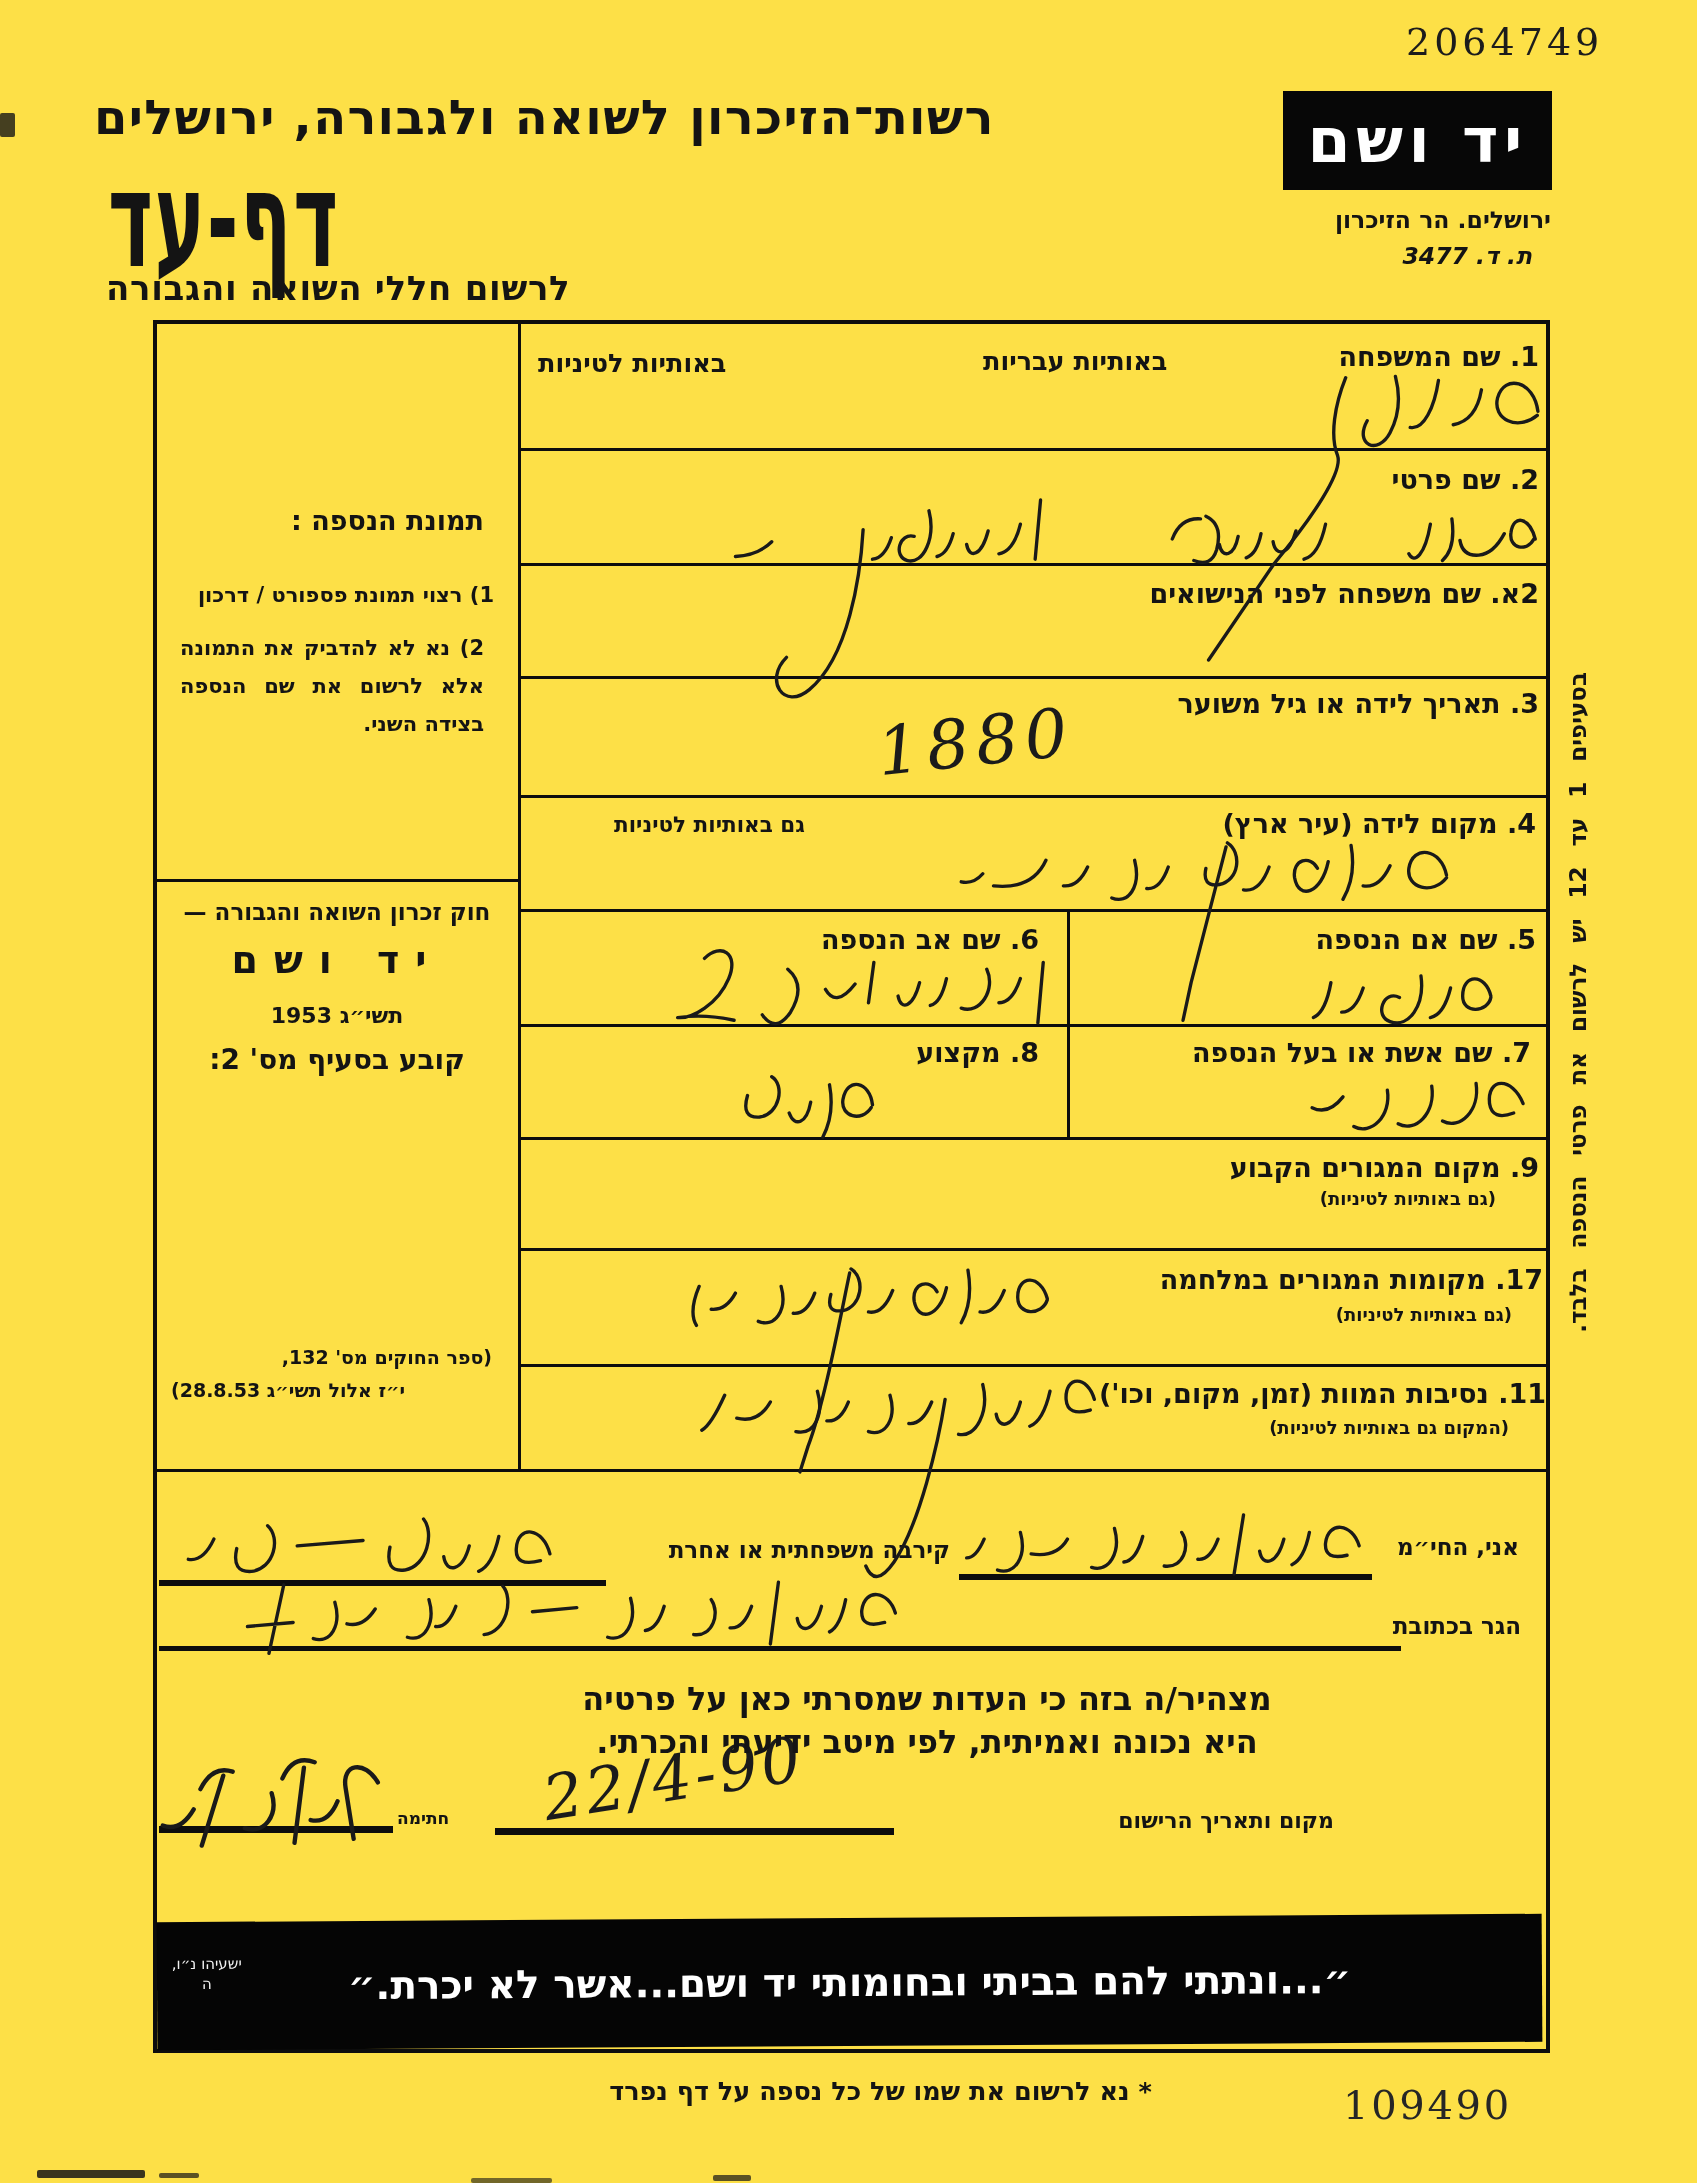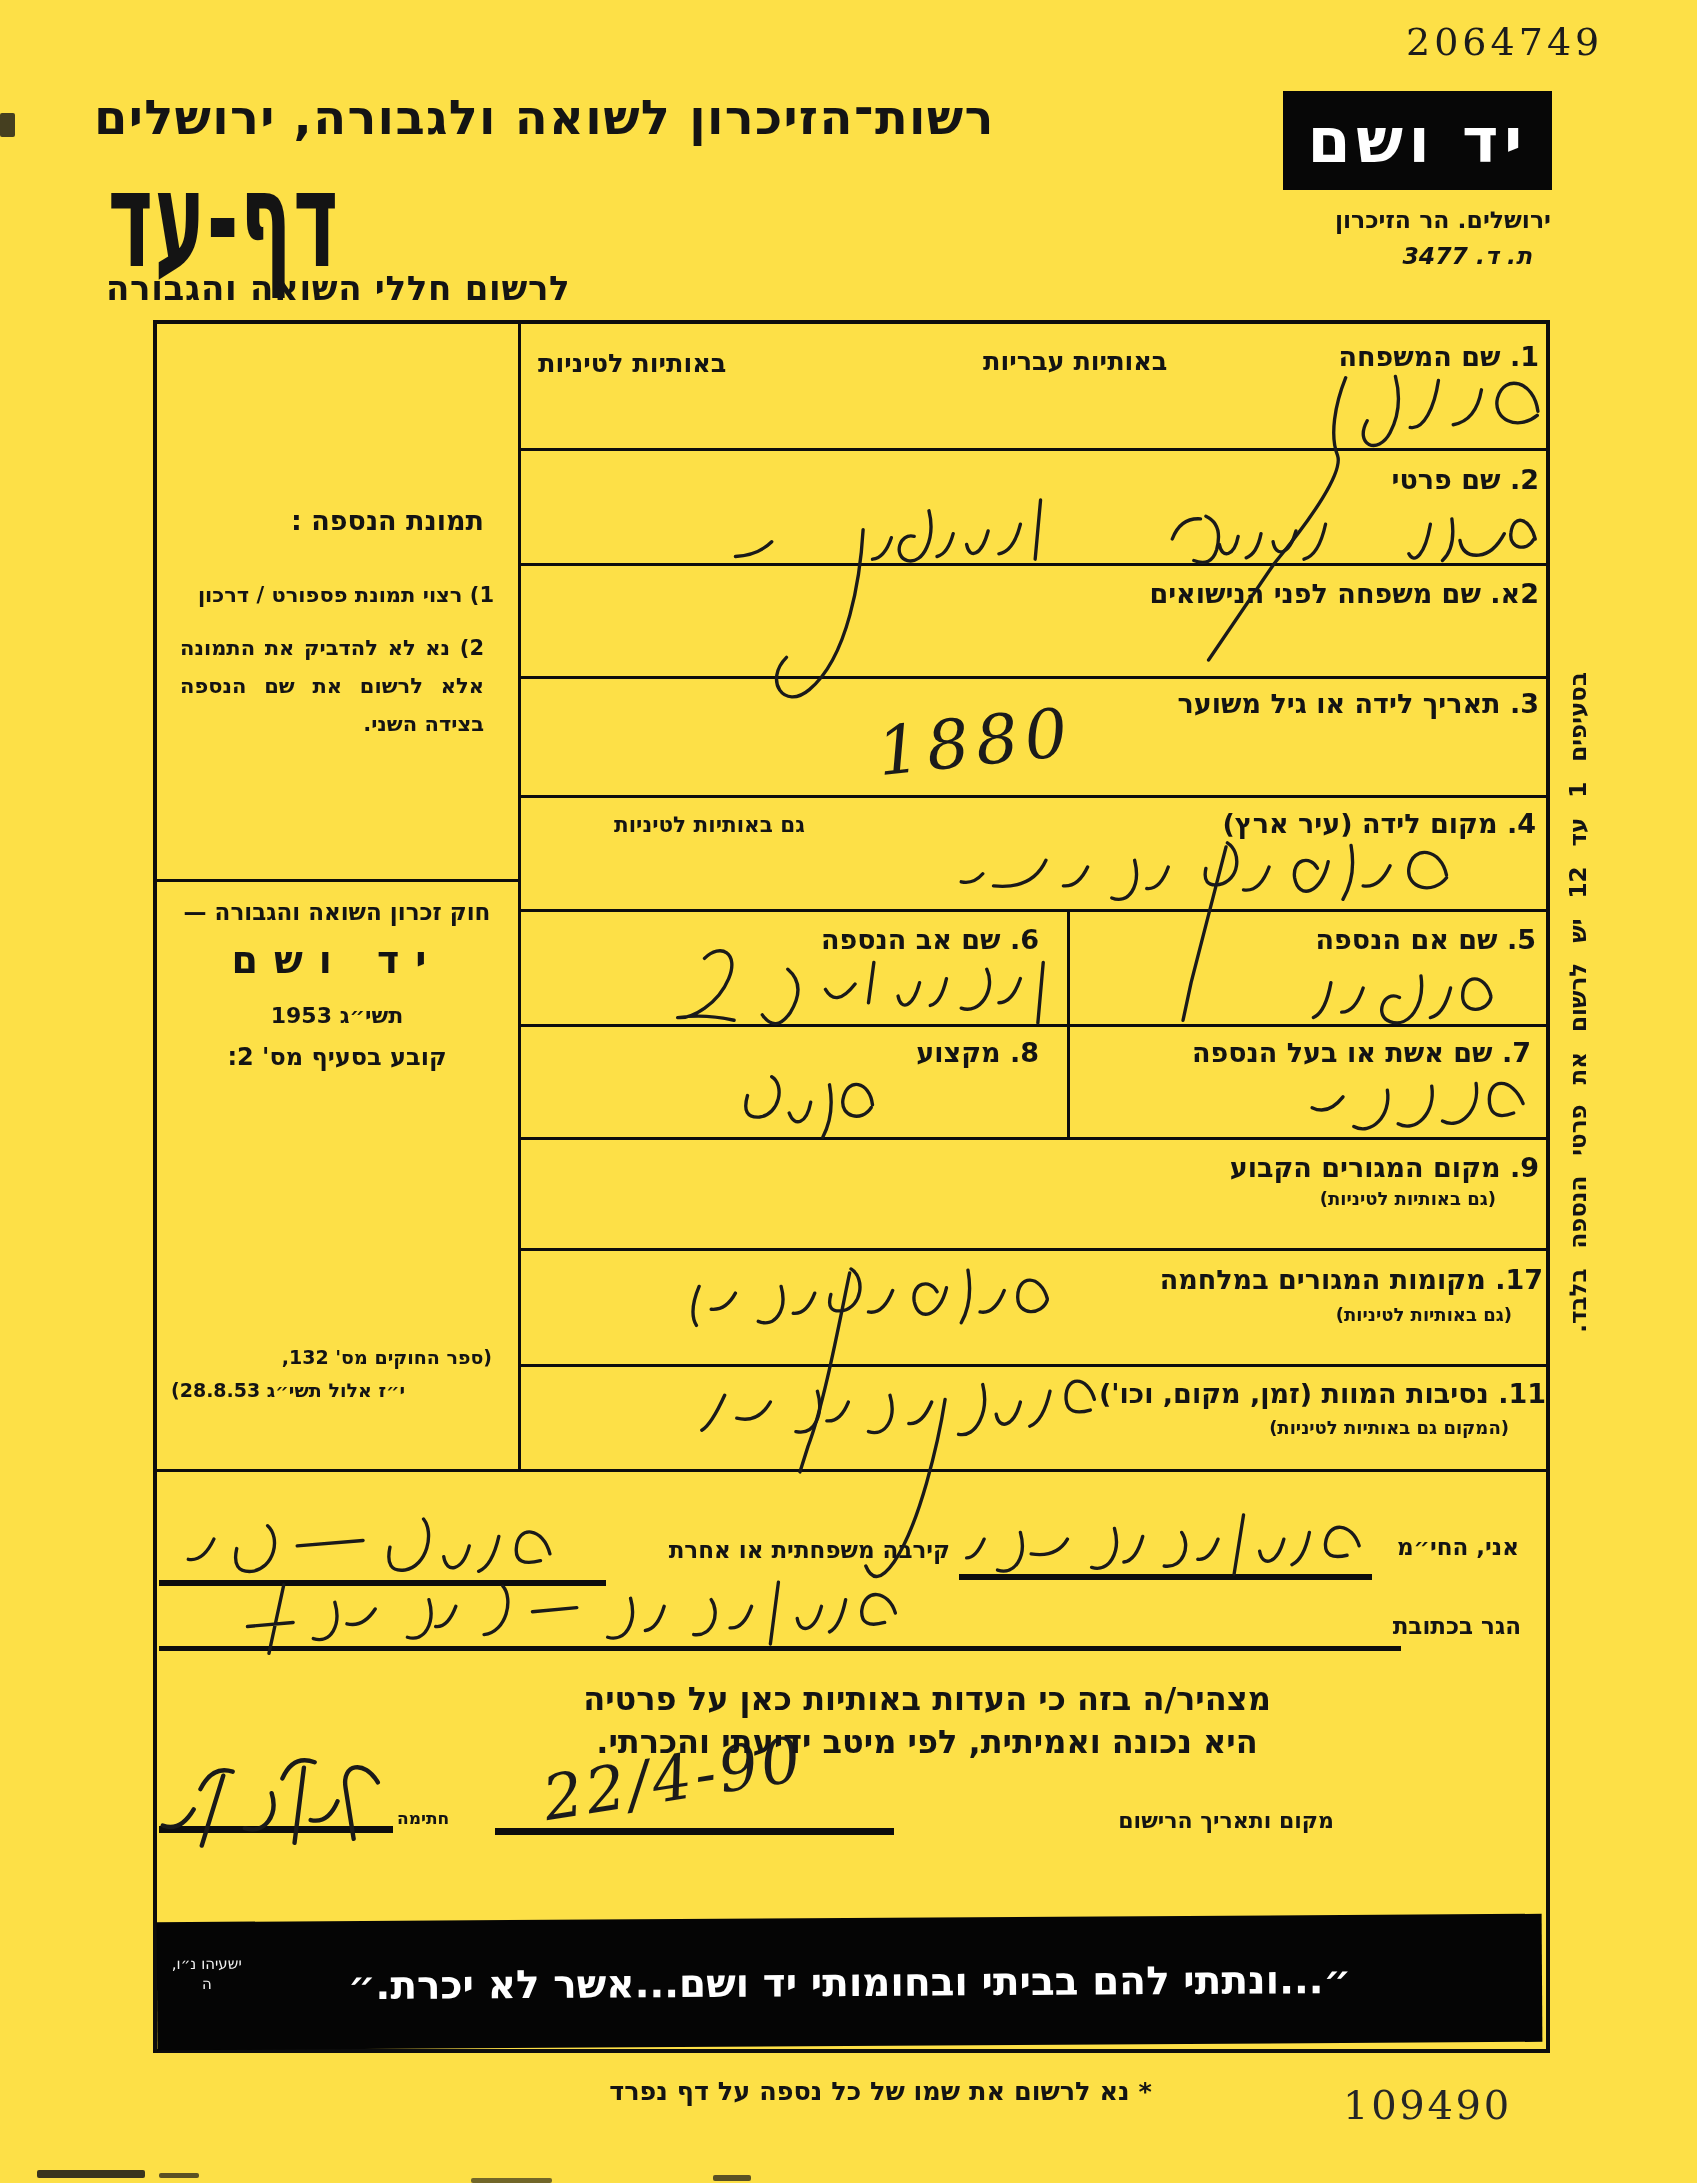--- a/index.html
+++ b/index.html
@@ -33,21 +33,21 @@
   .hline-full{left:157px;top:1469px;width:1389px;height:3.4px;}
   .hline-law{left:157px;top:879px;width:362px;height:2.7px;}
   .vline-mid{left:1067px;top:909px;width:2.7px;height:231px;}
   
   .photo-title{right:1214px;top:505px;font-size:27px;}
   .photo-i1{right:1204px;top:583px;font-size:21px;}
   .photo-i2{left:180px;top:629px;width:304px;font-size:21px;line-height:38px;text-align:justify;}
   .law-l1{left:156px;top:899px;width:362px;text-align:center;font-size:23px;}
   .law-l2{left:156px;top:938px;width:362px;text-align:center;font-size:38px;letter-spacing:16px;}
   .law-l3{left:156px;top:1003px;width:362px;text-align:center;font-size:22px;}
-  .law-l4{left:156px;top:1043px;width:362px;text-align:center;font-size:24px;}
+  .law-l4{left:156px;top:1043px;width:362px;text-align:center;font-size:28px;}
   .law-para{left:173px;top:1093px;width:316px;font-size:21px;line-height:32px;text-align:justify;}
   .law-c1{left:171px;top:1346px;width:321px;text-align:right;font-size:19px;}
   .law-c2{left:171px;top:1379px;width:321px;text-align:left;font-size:19px;}
   
   .flabel{font-weight:bold;white-space:nowrap;font-size:27px;}
   .fnote{font-weight:bold;white-space:nowrap;font-size:21.5px;}
   .f1{right:159px;top:341px;}
   .f1h{left:983px;top:346px;font-size:25.5px;}
   .f1l{left:538px;top:348px;font-size:25.5px;}
   .f2{right:159px;top:464px;}
@@ -160,21 +160,21 @@
 
   <div class="abs hw-year nw">1880</div>
   <div class="abs hw-date nw">22/4-90</div>
 
   <div class="abs dlabel rtl d-ani">אני, החי״מ</div>
   <div class="abs dlabel rtl d-rel">קירבה משפחתית או אחרת</div>
   <div class="abs dlabel rtl d-addr">הגר בכתובת</div>
   <div class="abs ink u-name"></div>
   <div class="abs ink u-rel"></div>
   <div class="abs ink u-addr"></div>
-  <div class="abs d-s1 rtl">מצהיר/ה בזה כי העדות באותיות כאן על פרטיה</div>
+  <div class="abs d-s1 rtl">מצהיר/ה בזה כי העדות שמסרתי כאן על פרטיה</div>
   <div class="abs d-s2 rtl">היא נכונה ואמיתית, לפי מיטב ידיעתי והכרתי.</div>
   <div class="abs dlabel rtl d-pd">מקום ותאריך הרישום</div>
   <div class="abs dlabel rtl d-sig">חתימה</div>
   <div class="abs ink u-date"></div>
   <div class="abs ink u-sign"></div>
 
   <div class="abs margin-note rtl b">בסעיפים 1 עד 12 יש לרשום את פרטי הנספה בלבד.</div>
 
   <div class="abs banner">
     <span class="quote rtl">״...ונתתי להם בביתי ובחומותי יד ושם...אשר לא יכרת.״</span>

